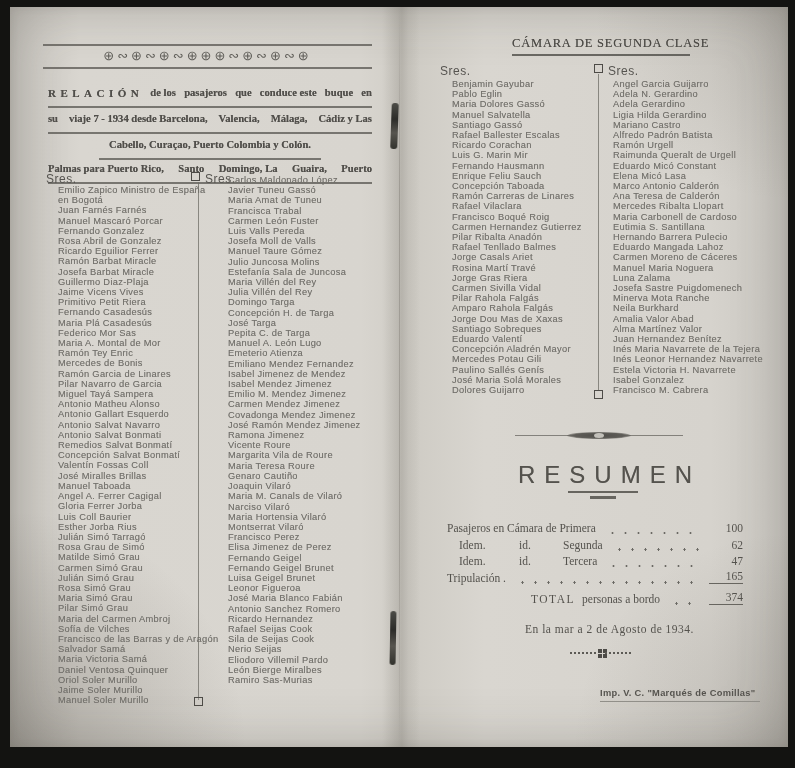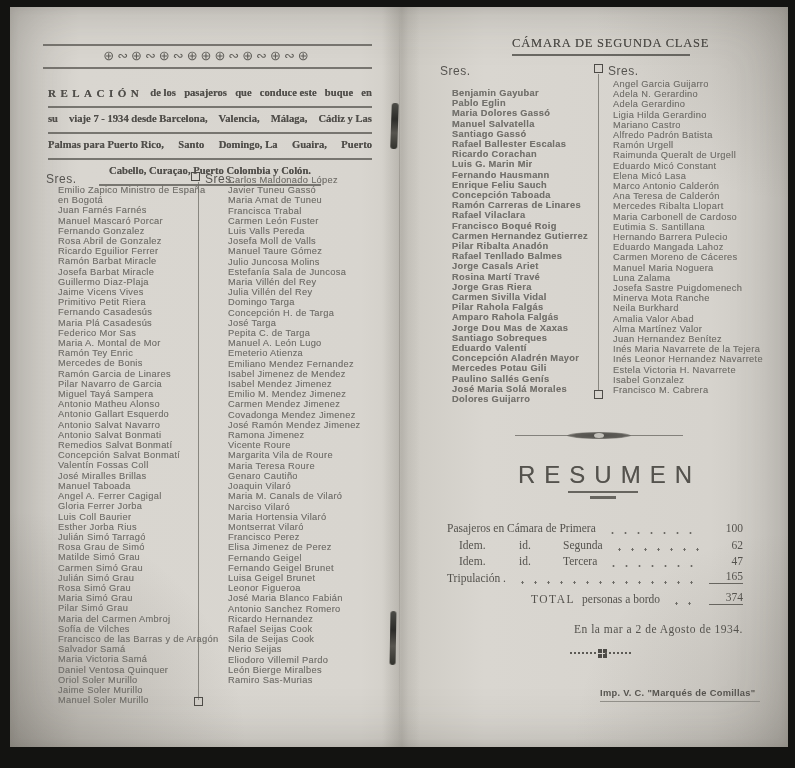--- a/index.html
+++ b/index.html
@@ -80,21 +80,21 @@
     background-image:radial-gradient(circle,#6b6964 0.9px,transparent 1.3px);
     background-size:13px 2.5px;background-position:2px bottom;background-repeat:repeat-x;}
   .res-row .val{flex:0 0 34px;text-align:right;white-space:nowrap;}
   .res-row .val.sum{border-bottom:1.5px solid #67655f;padding-bottom:1px;}
   .total-row{display:flex;align-items:flex-end;margin:7px 0 0 84px;height:14px;}
   .total-row .t1{letter-spacing:1.5px;white-space:nowrap;}
   .total-row .t2{white-space:nowrap;margin-left:7px;}
   .total-row .leader{max-width:46px;}
   .total-row .val{flex:0 0 34px;text-align:right;border-bottom:1.5px solid #67655f;padding-bottom:1px;}
 
-  .date-line{left:574px;top:623px;white-space:nowrap;font-family:"Liberation Serif",serif;
+  .date-line{left:525px;top:623px;white-space:nowrap;font-family:"Liberation Serif",serif;
     font-size:11.5px;letter-spacing:0.5px;color:#54524d;}
 
   .foot-orn{left:556px;top:647px;width:88px;height:12px;display:flex;align-items:center;justify-content:center;}
   .foot-orn .dash{width:27px;height:1px;
     background-image:radial-gradient(circle,#5c5a55 0.8px,transparent 1.1px);
     background-size:4px 2px;background-repeat:repeat-x;background-position:0 center;height:2px;}
   .flower{width:4px;height:4px;background:#4d4b47;margin:0 2px 4px 2px;
     box-shadow:5px 0 0 #4d4b47,0 5px 0 #4d4b47,5px 5px 0 #4d4b47;}
   .imprint{left:600px;top:688px;white-space:nowrap;font-size:9.3px;font-weight:700;
     letter-spacing:0.3px;color:#56544f;border-bottom:1px solid #918f89;padding:0 4px 3px 0;}
@@ -125,30 +125,30 @@
     </div>
     <div class="tline">
       <span class="stretch" style="margin-left:0">
           <span>su</span>
           <span>viaje 7 - 1934 desde Barcelona,</span>
           <span>Valencia,</span>
           <span>Málaga,</span>
           <span>Cádiz y Las</span>
         </span>
     </div>
+    <div class="tline center-line">Cabello, Curaçao, Puerto Colombia y Colón.</div>
     <div class="tline">
       <span class="stretch" style="margin-left:0">
           <span>Palmas para Puerto Rico,</span>
           <span>Santo</span>
           <span>Domingo, La</span>
           <span>Guaira,</span>
           <span>Puerto</span>
         </span>
     </div>
-    <div class="tline center-line">Cabello, Curaçao, Puerto Colombia y Colón.</div>
   </div>
 
   <div class="sres abs" style="left:46px;top:172px;">Sres.</div>
   <div class="sq abs" style="left:191px;top:172px;"></div>
   <div class="sres abs" style="left:205px;top:172px;">Sres.</div>
 
   <div class="plist abs" style="left:58px;top:185px;width:160px;">
       <div class="name">Emilio Zapico Ministro de España</div>
       <div class="name cont">en Bogotá</div>
       <div class="name">Juan Farnés Farnés</div>
@@ -256,21 +256,21 @@
 
   <div class="vline abs" style="left:198px;top:182px;height:518px;"></div>
   <div class="sq abs" style="left:194px;top:697px;"></div>
 
   <div class="heading2 abs">CÁMARA DE SEGUNDA CLASE</div>
 
   <div class="sres abs" style="left:440px;top:64px;">Sres.</div>
   <div class="sq abs" style="left:594px;top:64px;"></div>
   <div class="sres abs" style="left:608px;top:64px;">Sres.</div>
 
-  <div class="plist abs" style="left:452px;top:88px;width:150px;font-weight:bold;">
+  <div class="plist abs" style="left:452px;top:79px;width:150px;">
       <div class="name">Benjamin Gayubar</div>
       <div class="name">Pablo Eglin</div>
       <div class="name">Maria Dolores Gassó</div>
       <div class="name">Manuel Salvatella</div>
       <div class="name">Santiago Gassó</div>
       <div class="name">Rafael Ballester Escalas</div>
       <div class="name">Ricardo Corachan</div>
       <div class="name">Luis G. Marin Mir</div>
       <div class="name">Fernando Hausmann</div>
       <div class="name">Enrique Feliu Sauch</div>

